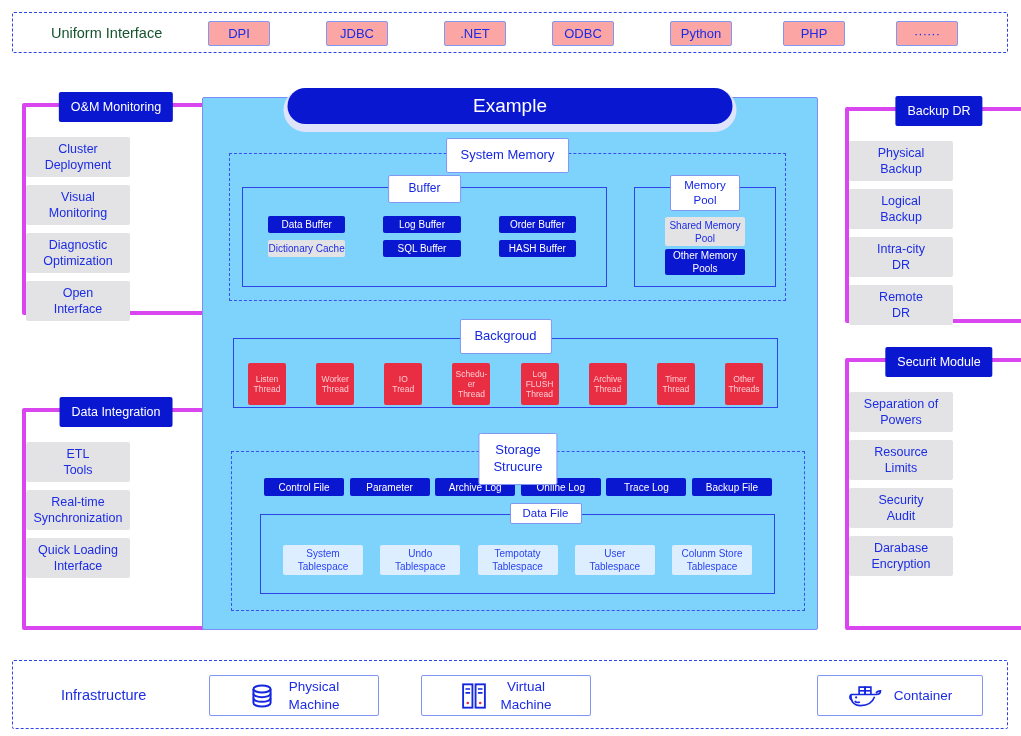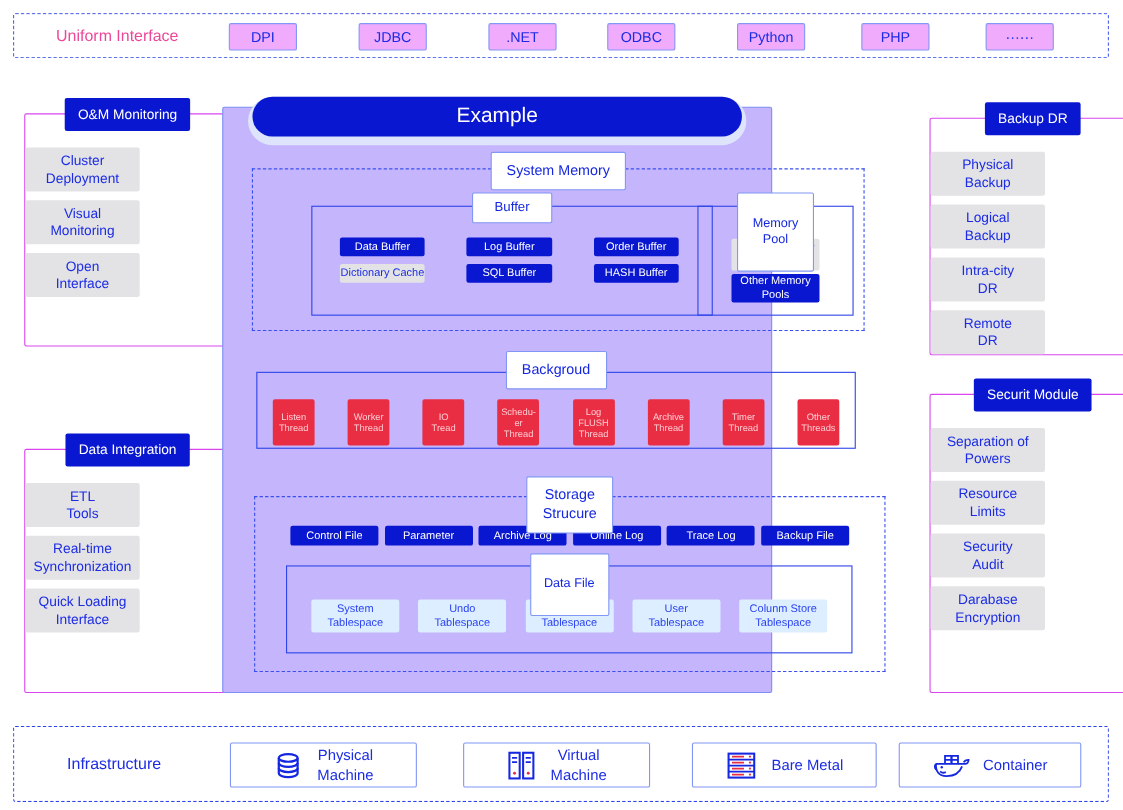--- a/index.html
+++ b/index.html
@@ -10,57 +10,57 @@
   .blue-fill  { background:#0a17d1; color:#ffffff; }
   .gray-fill  { background:#e3e3e5; color:#1c2ce4; }
   .light-fill { background:#dceeff; color:#2b43f0; }
   .chip { display:flex; align-items:center; justify-content:center; text-align:center;
           white-space:pre-line; border-radius:2px; }
 
   
   .top-bar { position:absolute; left:12px; top:12px; width:996px; height:41px;
              border:1.5px dashed #2e44e8; border-radius:2px; background:#fff; }
   .top-bar-label { position:absolute; left:38px; top:50%; transform:translateY(-50%);
-                   color:#ec4899; font-size:14.5px; font-weight:500; }
-  .tb-chip { position:absolute; top:8px; height:25px; width:62px; background:#f0abfc;
+                   color:#14532d; font-size:14.5px; font-weight:500; }
+  .tb-chip { position:absolute; top:8px; height:25px; width:62px; background:#fca5a5;
              border:1px solid #8296f4; border-radius:2px; color:#1c2ce4; font-size:13px;
              display:flex; align-items:center; justify-content:center; }
 
   
   .side-panel { position:absolute; width:188px; background:#fff;
-                border:1px solid #d946ef; border-radius:2px; }
+                border:4px solid #d946ef; border-radius:2px; }
   .panel-header { position:absolute; top:-15px; left:50%; transform:translateX(-50%);
                   background:#0a17d1; color:#fff; font-size:12.5px; padding:8px 12px;
                   white-space:nowrap; border-radius:2px; z-index:2; }
   .panel-items { display:flex; flex-direction:column; gap:8px; padding-top:30px; align-items:flex-start; }
   .panel-item { width:104px; min-height:40px; background:#e3e3e5; color:#1c2ce4;
                 font-size:12.5px; line-height:1.3; display:flex; align-items:center;
                 justify-content:center; text-align:center; white-space:pre-line; border-radius:2px; }
 
   
-  .example-panel { position:absolute; left:202px; top:97px; width:500px; height:533px;
-                   background:#c4b5fd; border:1px solid #7c8ef3; border-radius:2px; }
+  .example-panel { position:absolute; left:202px; top:97px; width:616px; height:533px;
+                   background:#7dd3fc; border:1px solid #7c8ef3; border-radius:2px; }
   .example-pill { position:absolute; top:-10px; left:50%; transform:translateX(-50%);
                   width:445px; height:36px; background:#0a17d1; border-radius:18px;
                   color:#fff; font-size:19px; font-weight:500; display:flex;
                   align-items:center; justify-content:center;
                   box-shadow:0 4px 0 4px #dde4fb; z-index:3; }
 
   .label-box { position:absolute; left:50%; transform:translateX(-50%); background:#fff;
                border:1px solid #8296f4; color:#1527e0; display:flex; align-items:center;
                justify-content:center; text-align:center; white-space:pre-line;
                border-radius:2px; line-height:1.3; z-index:2; }
   .lb-md { font-size:13px; padding:8px 14px; }
   .lb-sm { font-size:12px; padding:5px 20px; }
-  .lb-xs { font-size:11.5px; padding:20px 12px; }
+  .lb-xs { font-size:11.5px; padding:2px 12px; }
 
   .sysmem-section { position:absolute; left:26px; top:55px; width:557px; height:148px;
                     border:1.5px dashed #3a50ee; }
   .buffer-group { position:absolute; left:12px; top:33px; width:365px; height:100px;
-                  border:1.5px solid #2e44e8;margin-left:41px; }
+                  border:1.5px solid #2e44e8; }
   .buffer-row { position:absolute; left:5px; right:0; display:flex;
                 justify-content:space-between; padding:0 30px 0 20px;gap:38px; }
   .buffer-row.r1 { top:28px; } .buffer-row.r2 { top:52px; }
   .buf-chip { width:78px; height:17px; font-size:10px; }
 
   .mempool-group { position:absolute; left:404px; top:33px; width:142px; height:100px;
                    border:1.5px solid #2e44e8; }
   .mp-chip { position:absolute; left:50%; transform:translateX(-50%); width:80px;
              font-size:10px; line-height:1.3; }
   .mp-chip.m1 { top:29px; height:29px; }
@@ -113,20 +113,22 @@
     <div class="tb-chip" style="left:883px;">······</div>
   </div>
 
   <div class="side-panel" style="left:22px; top:103px; height:212px;">
     <div class="panel-header">O&amp;M Monitoring</div>
     <div class="panel-items">
       <div class="panel-item">Cluster
 Deployment</div>
       <div class="panel-item">Visual
 Monitoring</div>
+      <div class="panel-item">Diagnostic
+Optimization</div>
       <div class="panel-item">Open
 Interface</div>
     </div>
   </div>
 
   <div class="side-panel" style="left:22px; top:408px; height:222px;">
     <div class="panel-header">Data Integration</div>
     <div class="panel-items">
       <div class="panel-item">ETL
 Tools</div>
@@ -223,21 +225,21 @@
 Strucure</div>
       <div class="files-row">
         <div class="chip file-chip blue-fill">Control File</div>
         <div class="chip file-chip blue-fill">Parameter</div>
         <div class="chip file-chip blue-fill">Archive Log</div>
         <div class="chip file-chip blue-fill">Online Log</div>
         <div class="chip file-chip blue-fill">Trace Log</div>
         <div class="chip file-chip blue-fill">Backup File</div>
       </div>
       <div class="datafile-group">
-        <div class="label-box lb-xs" style="top:-12px;">Data File</div>
+        <div class="label-box lb-xs" style="top:-12px;margin-left:28px;">Data File</div>
         <div class="ts-row">
           <div class="chip ts-chip light-fill">System
 Tablespace</div>
           <div class="chip ts-chip light-fill">Undo
 Tablespace</div>
           <div class="chip ts-chip light-fill">Tempotaty
 Tablespace</div>
           <div class="chip ts-chip light-fill">User
 Tablespace</div>
           <div class="chip ts-chip light-fill">Colunm Store
@@ -270,34 +272,20 @@
           <rect x="20" y="3" width="12" height="30" stroke="#1527e0" stroke-width="2.4"></rect>
           <path d="M7 9 h6 M7 14 h6 M23 9 h6 M23 14 h6" stroke="#1527e0" stroke-width="2.2"></path>
           <circle cx="10" cy="27" r="1.7" fill="#e92e44"></circle>
           <circle cx="26" cy="27" r="1.7" fill="#e92e44"></circle>
         </svg>
       </span>
       <span class="txt">Virtual
 Machine</span>
     </div>
 
-    <div class="infra-item" style="left:616px; width:168px;">
-      <span class="icon-wrap">
-        <svg width="30" height="28" viewBox="0 0 38 36" fill="none">
-          <rect x="4" y="4" width="30" height="28" stroke="#1527e0" stroke-width="2.4"></rect>
-          <path d="M4 11 h30 M4 18 h30 M4 25 h30" stroke="#1527e0" stroke-width="2"></path>
-          <path d="M8 7.5 h14 M8 14.5 h14 M8 21.5 h14 M8 28.5 h14" stroke="#e92e44" stroke-width="2"></path>
-          <circle cx="29" cy="7.5" r="1.3" fill="#e92e44"></circle>
-            <circle cx="29" cy="14.5" r="1.3" fill="#e92e44"></circle>
-          <circle cx="29" cy="21.5" r="1.3" fill="#e92e44"></circle>
-            <circle cx="29" cy="28.5" r="1.3" fill="#e92e44"></circle>
-        </svg>
-      </span>
-      <span class="txt">Bare Metal</span>
-    </div>
 
     <div class="infra-item" style="left:804px; width:166px;">
       <span class="icon-wrap">
         <svg width="34" height="30" viewBox="0 0 46 38" fill="none">
           <g stroke="#1527e0" stroke-width="2.2">
             <path d="M15 17 V7 h8 v10"></path>
             <path d="M23 17 V7 h8 v10"></path>
             <path d="M15 12 h16"></path>
             <path d="M4 17 h34 c4 0 6 -2 6 -5 c-3 0 -5 1 -6 3"></path>
             <path d="M4 17 c-1 8 3 15 13 15 c9 0 16 -4 19 -12"></path>

